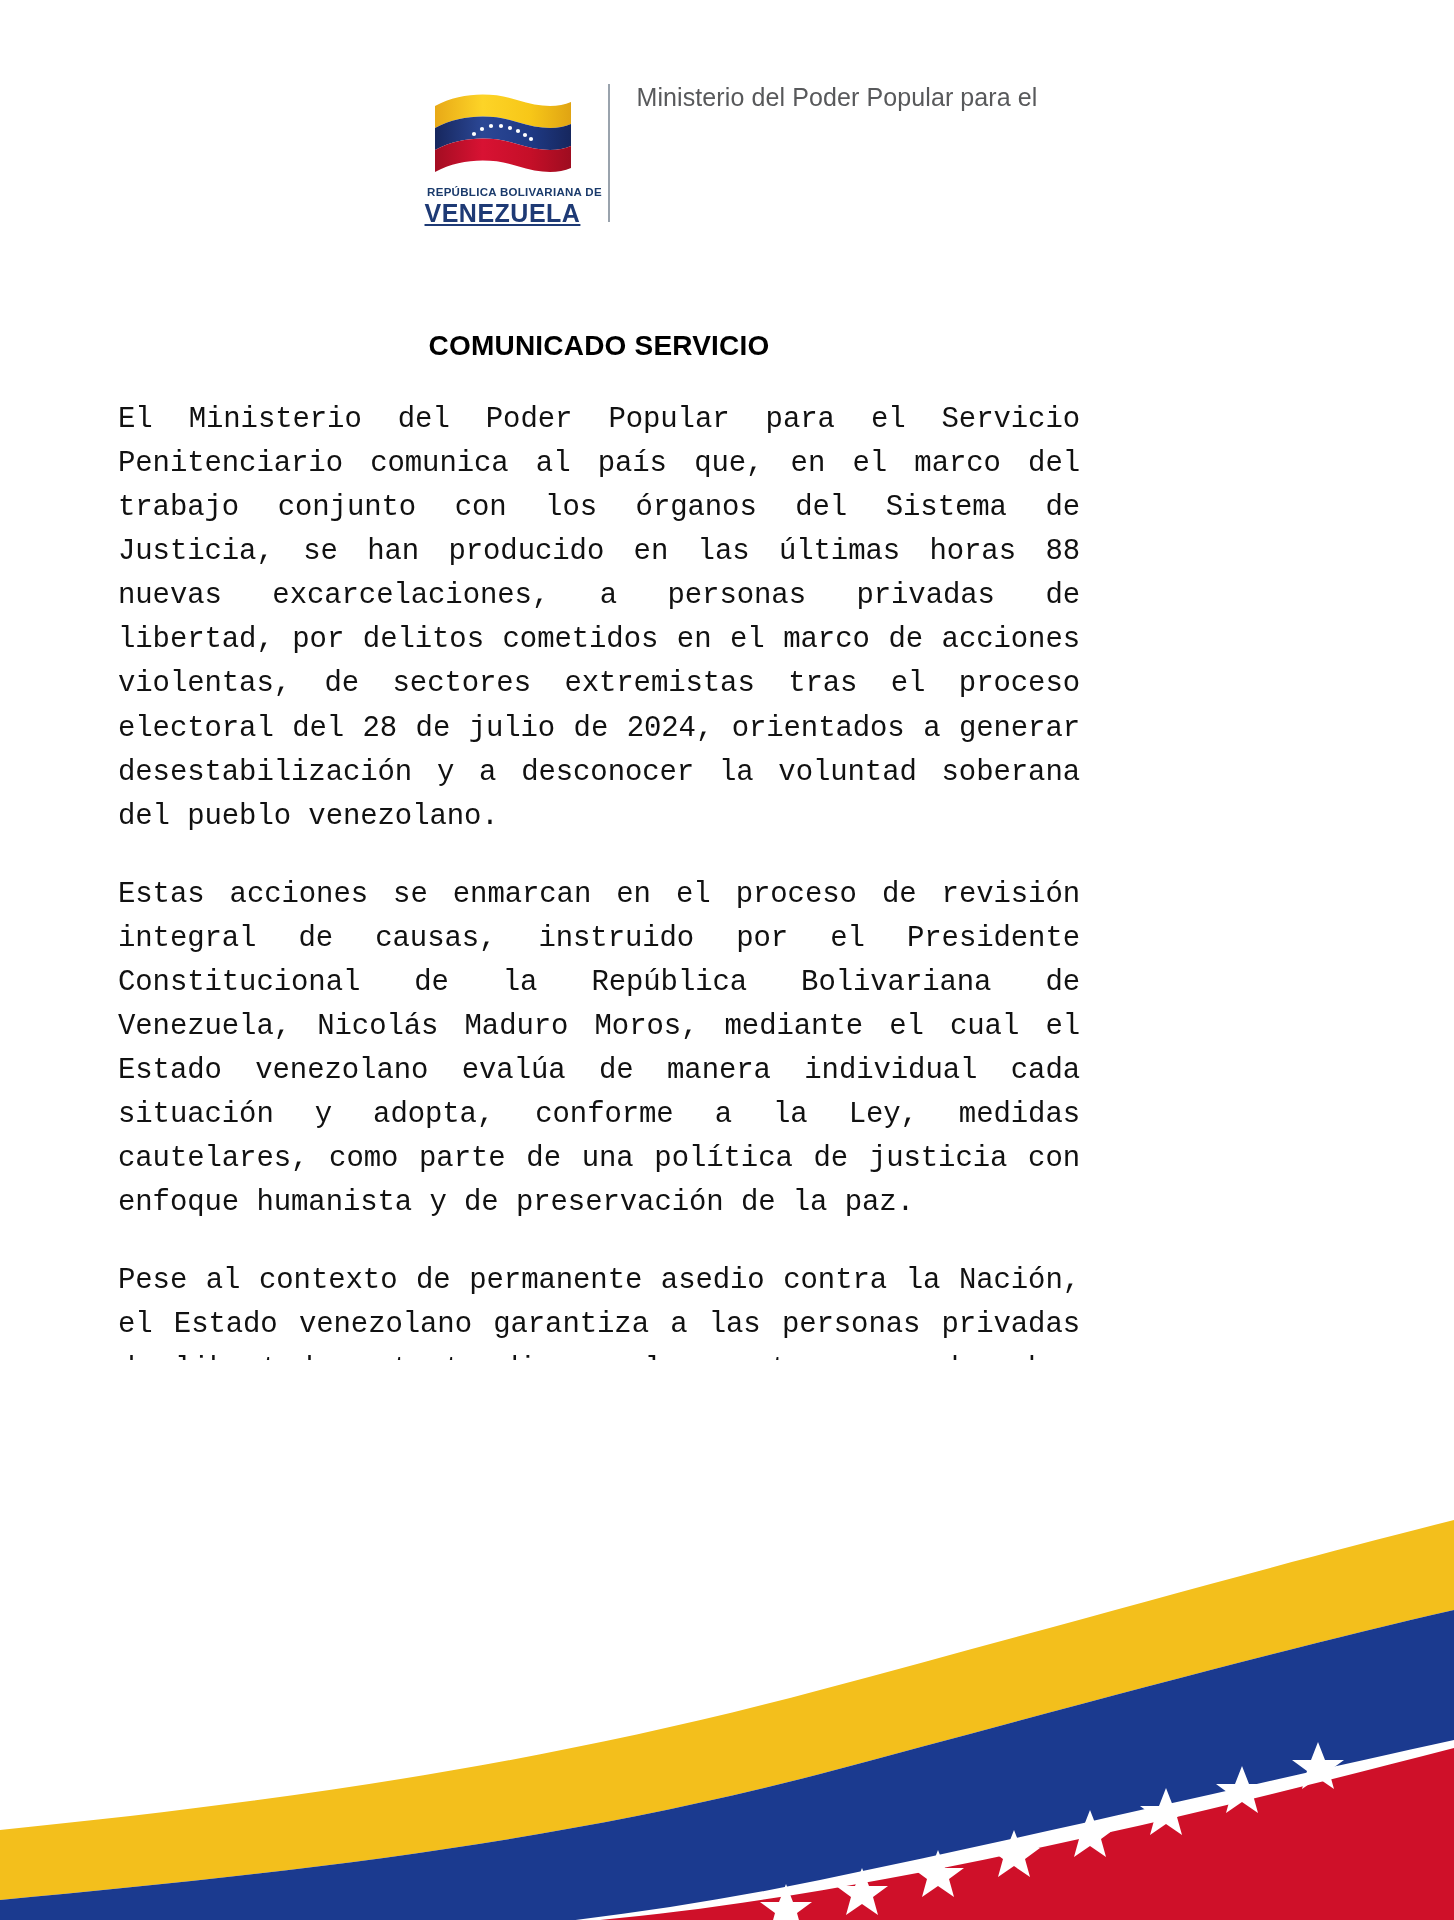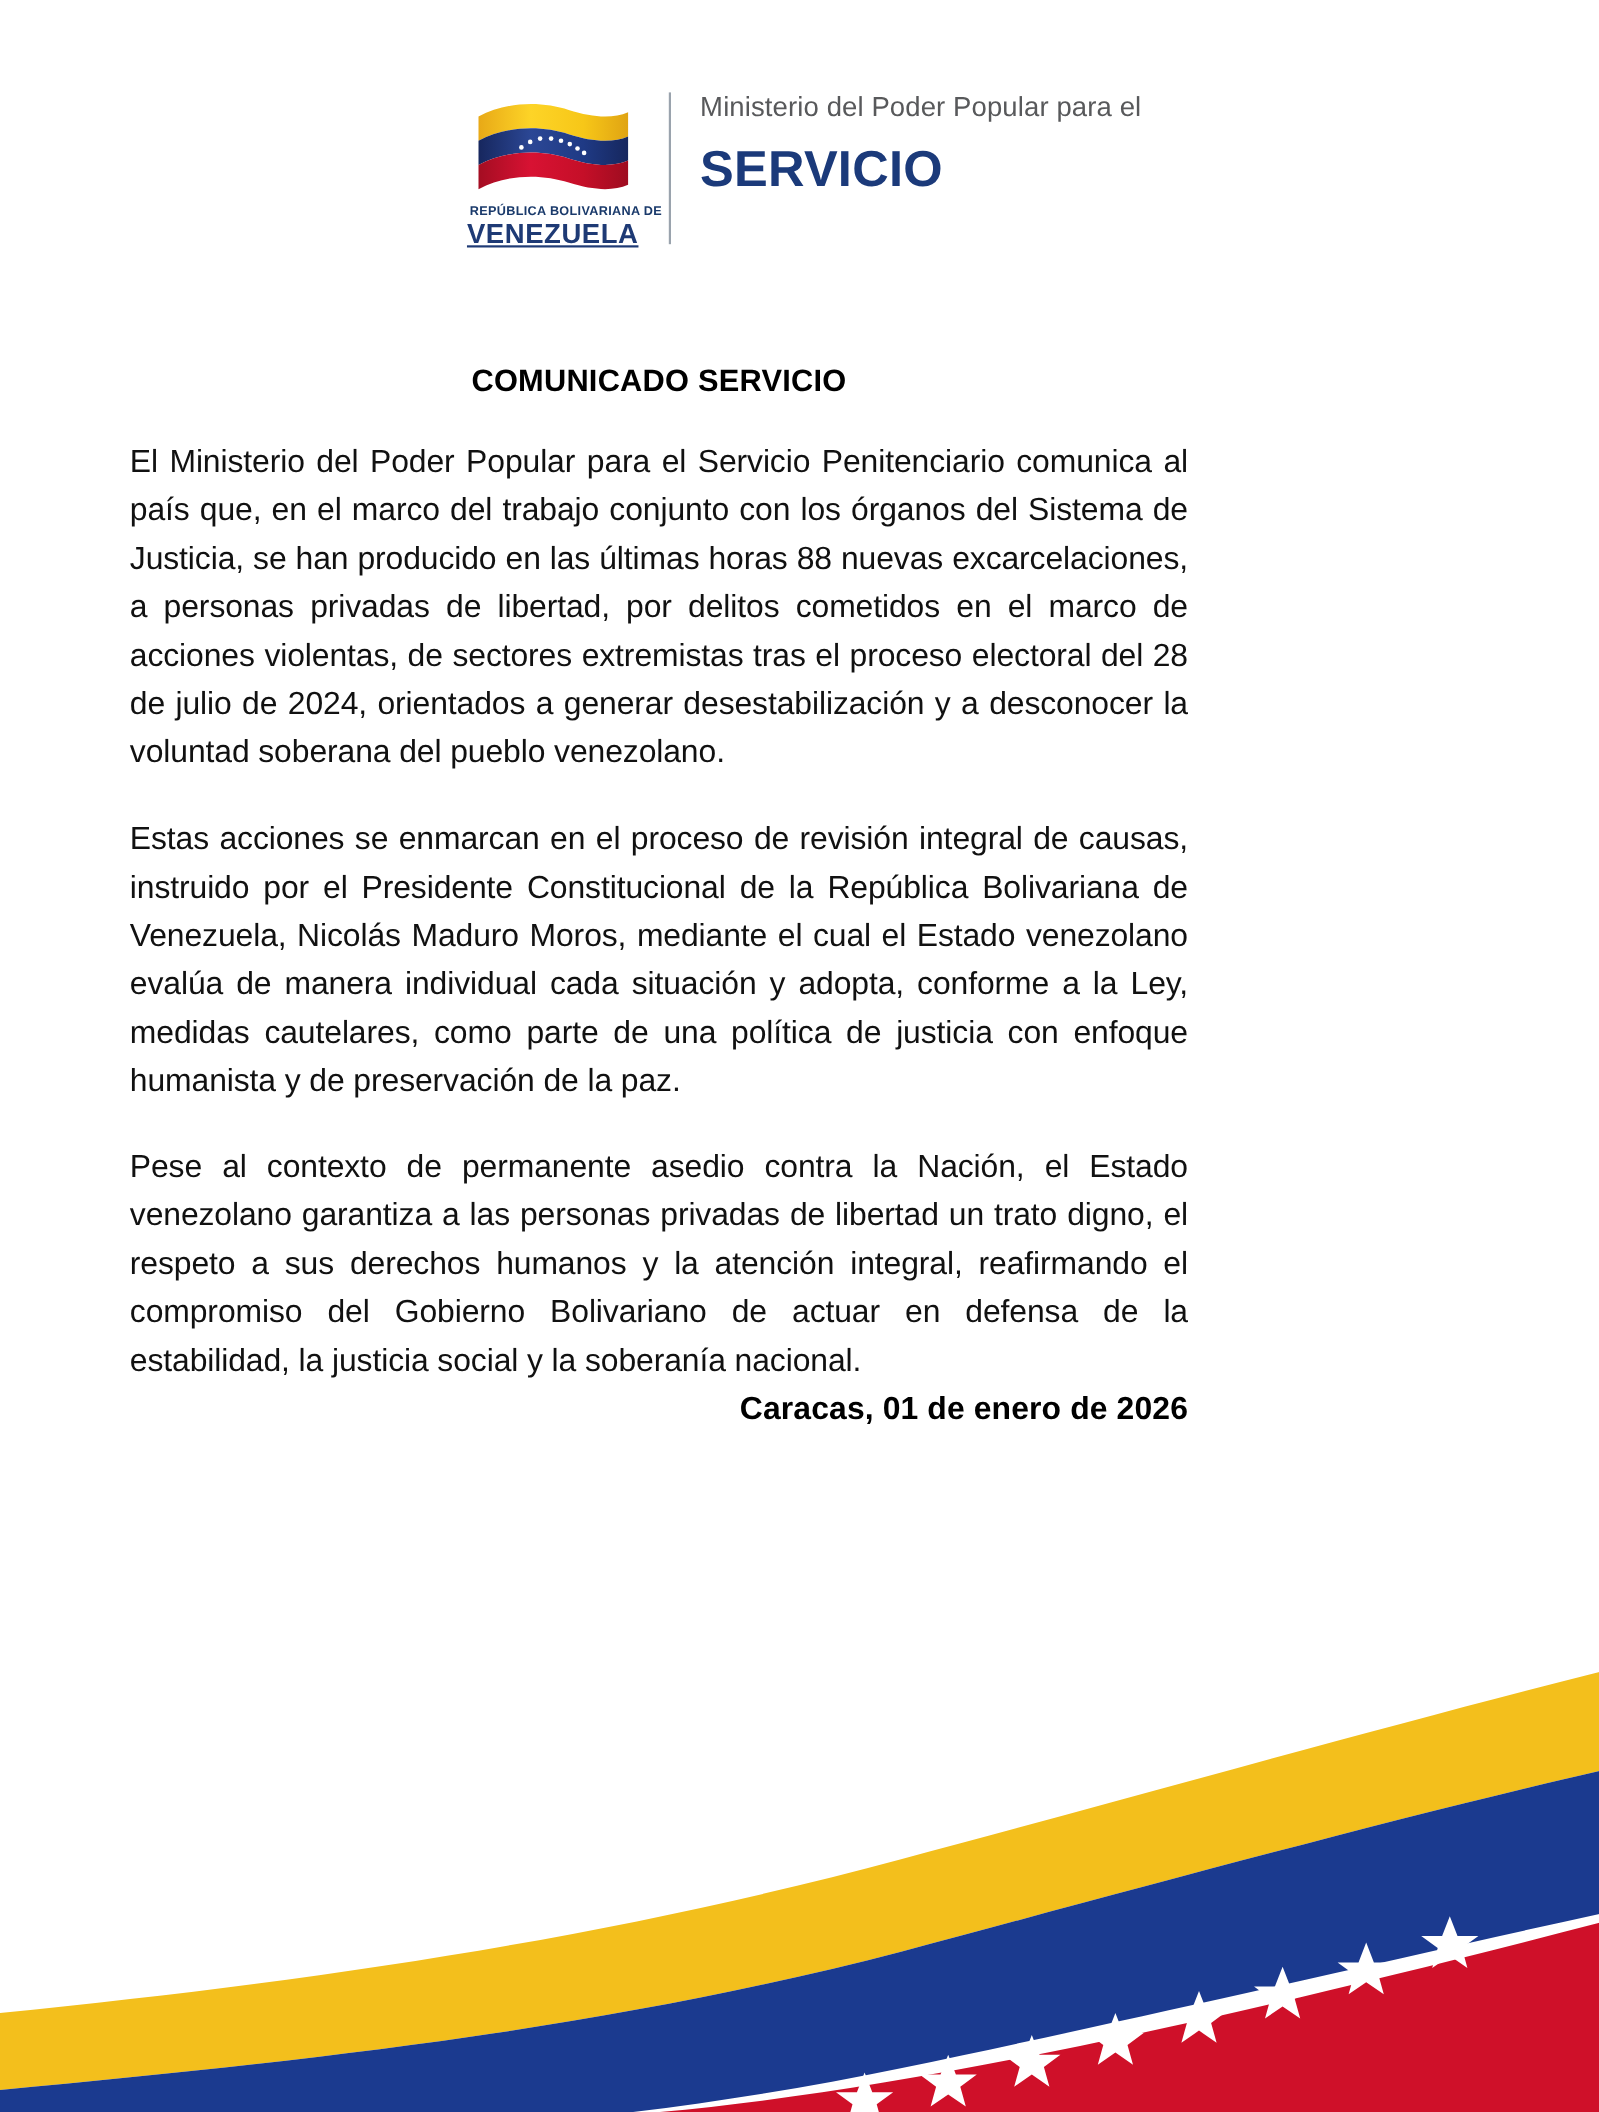--- a/index.html
+++ b/index.html
@@ -127,21 +127,21 @@
     font-family: "Liberation Sans", sans-serif;
     font-size: 28px;
     font-weight: bold;
     color: #000000;
     text-align: center;
     letter-spacing: 0.2px;
     margin-bottom: 36px;
   }
 
   .para {
-    font-family: Liberation Sans, sans-serif;
+    font-family: Liberation Mono, monospace;
     font-size: 29px;
     line-height: 1.52;
     color: #111111;
     text-align: justify;
     text-justify: inter-word;
     margin-bottom: 34px;
     letter-spacing: -0.1px;
   }
 
   .para:last-of-type { margin-bottom: 6px; }
@@ -220,21 +220,20 @@
           </svg>
         </span>
         <div class="flag-caption-1">REPÚBLICA BOLIVARIANA DE</div>
         <div class="flag-caption-2">VENEZUELA</div>
       </div>
 
       <div class="divider-bar"></div>
 
       <div class="title-block">
         <div class="ministry-line">Ministerio del Poder Popular para el</div>
-        <div class="dept-line">SERVICIO</div>
       </div>
 
     </div>
   </div>
 
   <div class="content">
     <h1 class="doc-title">COMUNICADO SERVICIO</h1>
     <p class="para">El Ministerio del Poder Popular para el Servicio Penitenciario comunica al país que, en el marco del trabajo conjunto con los órganos del Sistema de Justicia, se han producido en las últimas horas 88 nuevas excarcelaciones, a personas privadas de libertad, por delitos cometidos en el marco de acciones violentas, de sectores  extremistas tras el proceso electoral del 28 de julio de 2024, orientados a generar desestabilización y a desconocer la voluntad soberana del pueblo venezolano.</p>
     <p class="para">Estas acciones se enmarcan en el proceso de revisión integral de causas, instruido por el Presidente Constitucional de la República Bolivariana de Venezuela, Nicolás Maduro Moros, mediante el cual el Estado venezolano evalúa de manera individual cada situación y adopta, conforme a la Ley, medidas cautelares, como parte de una política de justicia con enfoque humanista y de preservación de la paz.</p>
     <p class="para">Pese al contexto de permanente asedio contra la Nación, el Estado venezolano garantiza a las personas privadas de libertad un trato digno, el respeto a sus derechos humanos y la atención integral, reafirmando el compromiso del Gobierno Bolivariano de actuar en defensa de la estabilidad, la justicia social y la soberanía nacional.</p>

